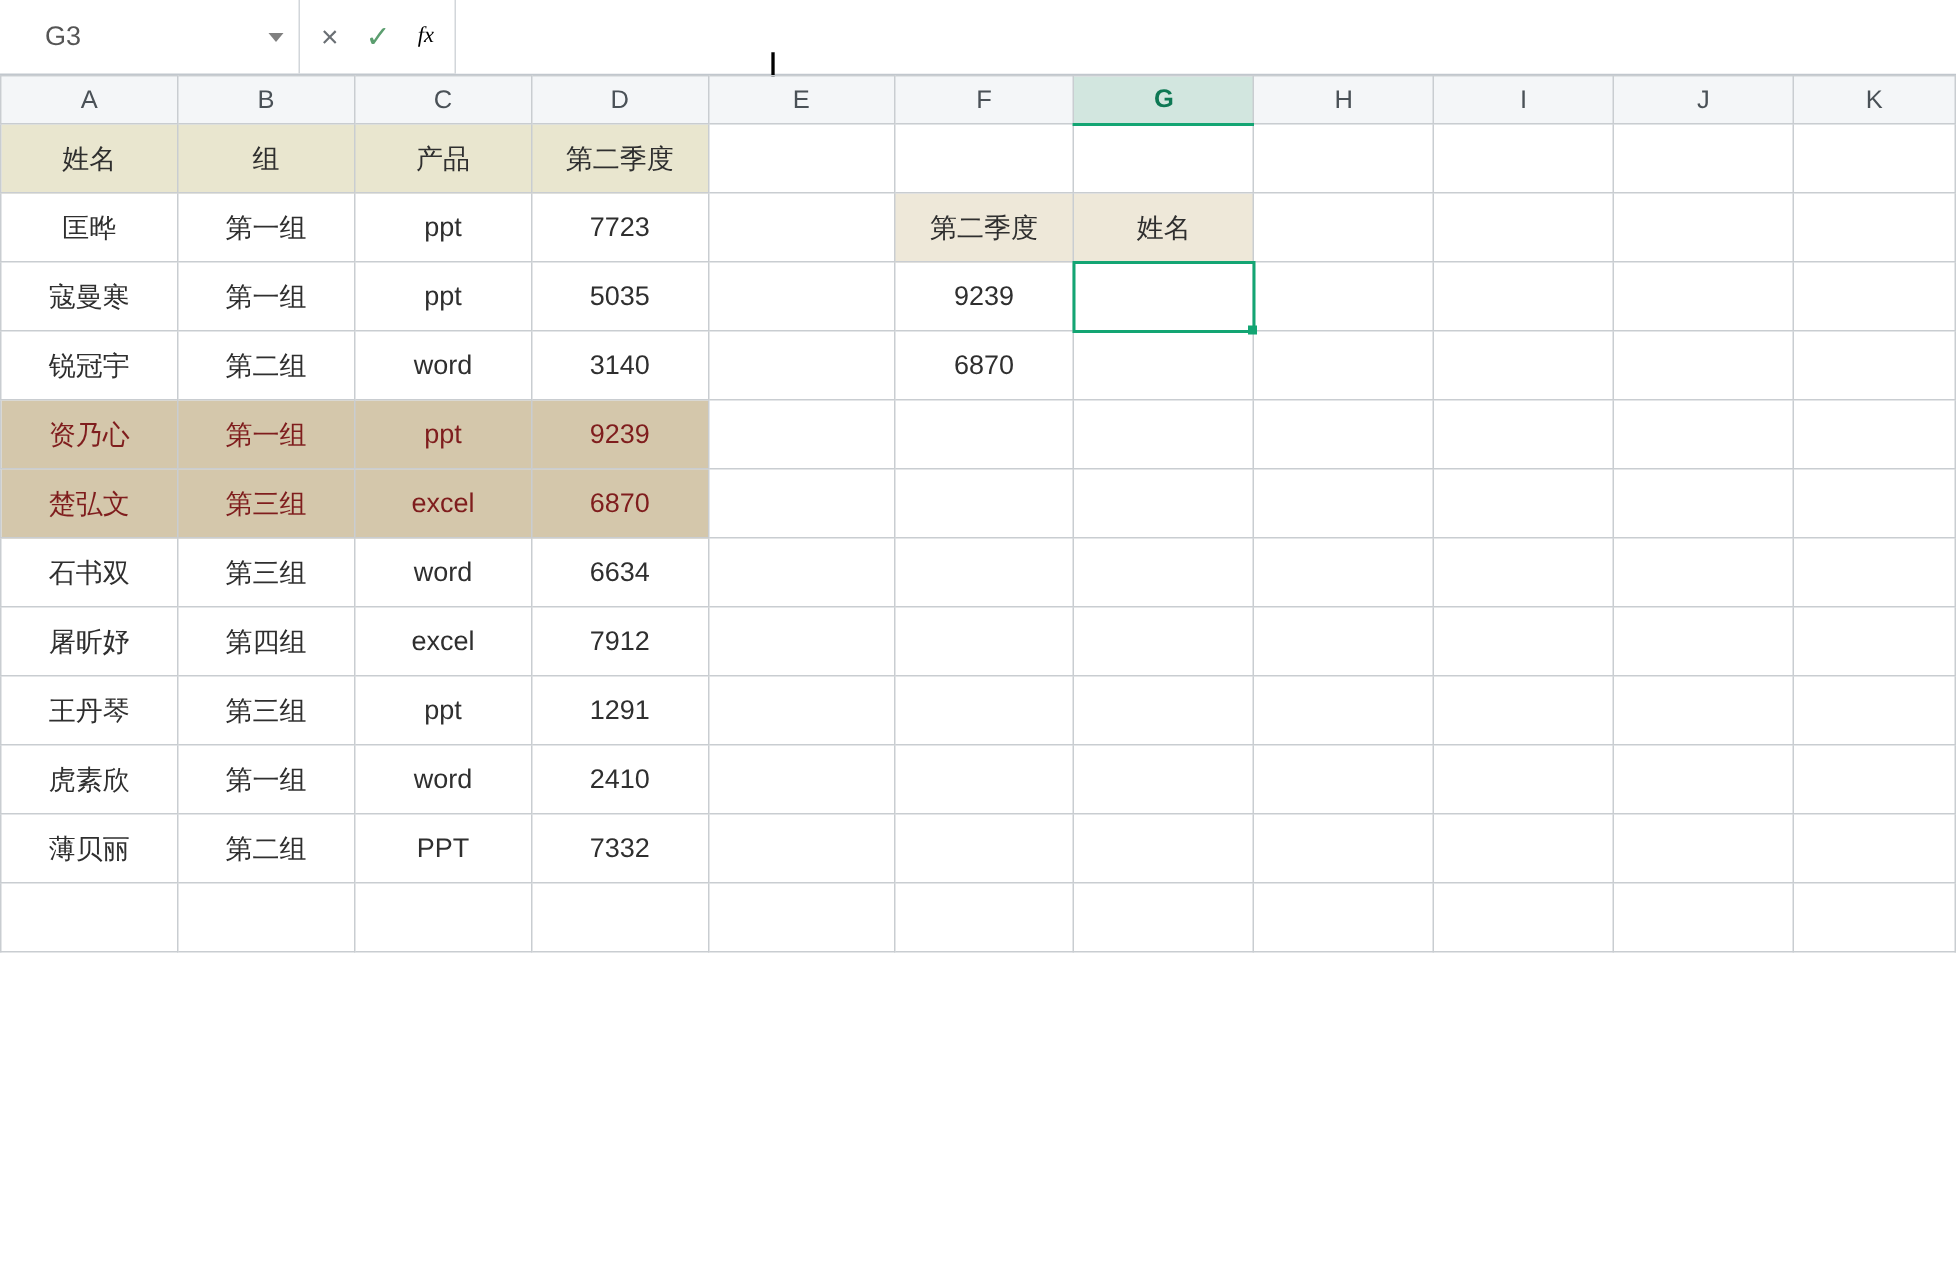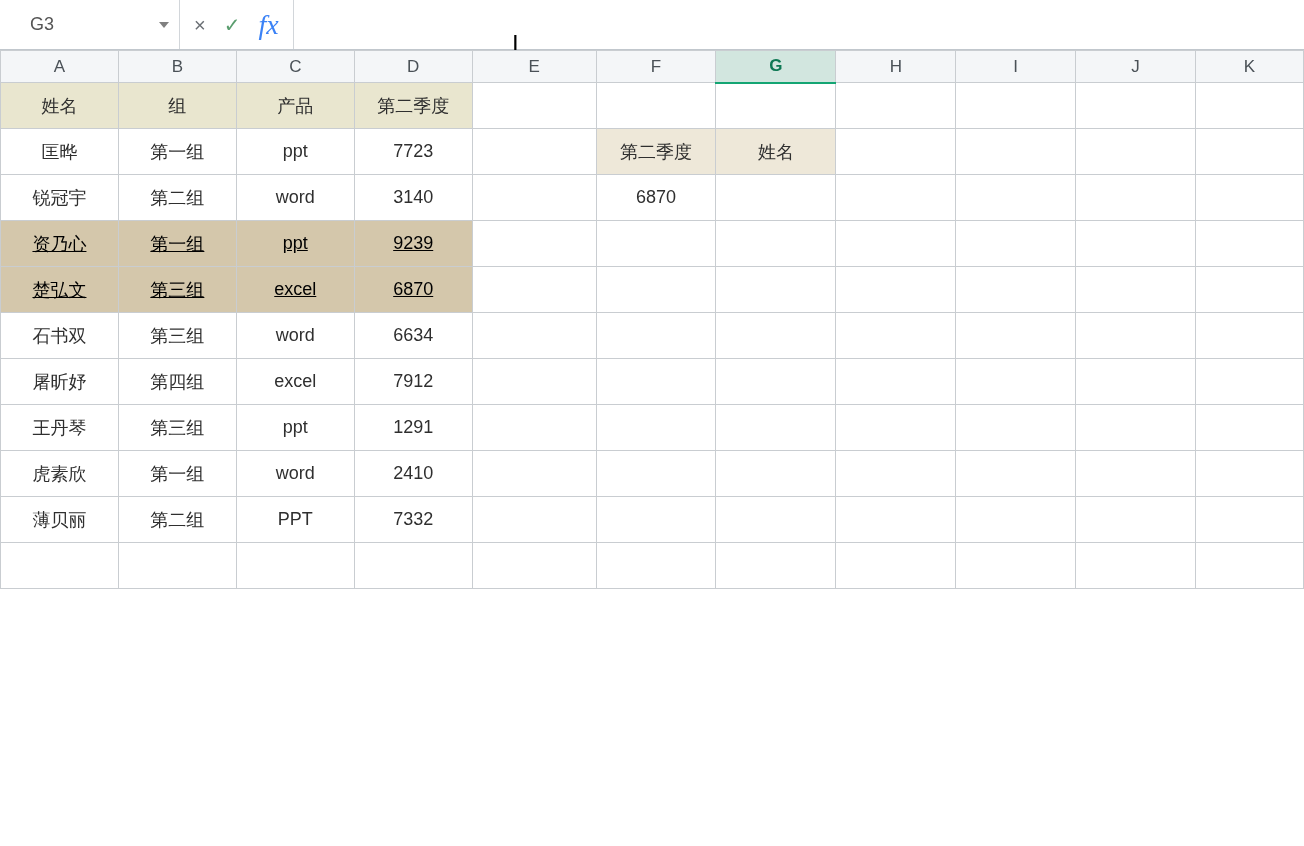--- a/index.html
+++ b/index.html
@@ -19,21 +19,21 @@
     display: flex;
     align-items: center;
     height: 50px;
     border-bottom: 1px solid #c1c7cd;
     background: #fff;
     position: relative;
   }
   .name-box-wrap {
     display: flex;
     align-items: center;
-    width: 180px;
+    width: 200px;
     height: 100%;
     border-right: 1px solid #d2d6da;
     padding-left: 28px;
     position: relative;
   }
   .name-box {
     border: none;
     outline: none;
     font-size: 18px;
     color: #555;
@@ -53,21 +53,21 @@
     display: flex;
     align-items: center;
     gap: 18px;
     padding: 0 14px;
     height: 100%;
     border-right: 1px solid #d2d6da;
     font-size: 20px;
     color: #6a6f74;
   }
   .fb-btns span { cursor: pointer; line-height:1; }
-  .fx-label { font-style: italic; font-family: "Times New Roman", serif; font-size: 28px; color:#3b82f6; }
+  .fx-label { font-style: italic; font-family: "Times New Roman", serif; font-size: 15px; color:#000000; }
   .formula-input {
     flex: 1;
     border: none;
     outline: none;
     font-size: 18px;
     padding-left: 14px;
     height: 100%;
   }
   .text-cursor {
     position: absolute;
@@ -124,22 +124,21 @@
   .w-K { width: 108px; }
 
   
   .hdr-cell {
     background: #e9e6cf;
     font-weight: 600;
   }
   
   .hl {
     background: #d4c7ab;
-    color: #000000;
-    text-decoration: underline;
+    color: #7f1d1d;
   }
   
   .side-hdr { background:#eee8d9; font-weight:600; }
 
   
   .active-cell {
     outline: 2.5px solid #13a573;
     outline-offset: -1px;
     position: relative;
   }
@@ -221,20 +220,33 @@
         <td class="cell">7723</td>
         <td class="cell"></td>
         <td class="cell side-hdr">第二季度</td>
         <td class="cell side-hdr">姓名</td>
         <td class="cell"></td>
         <td class="cell"></td>
         <td class="cell"></td>
         <td class="cell"></td>
       </tr>
 
+      <tr>
+        <td class="cell">寇曼寒</td>
+        <td class="cell">第一组</td>
+        <td class="cell">ppt</td>
+        <td class="cell">5035</td>
+        <td class="cell"></td>
+        <td class="cell">9239</td>
+        <td class="cell active-cell"></td>
+        <td class="cell"></td>
+        <td class="cell"></td>
+        <td class="cell"></td>
+        <td class="cell"></td>
+      </tr>
 
       <tr>
         <td class="cell">锐冠宇</td>
         <td class="cell">第二组</td>
         <td class="cell">word</td>
         <td class="cell">3140</td>
         <td class="cell"></td>
         <td class="cell">6870</td>
         <td class="cell"></td>
         <td class="cell"></td>

